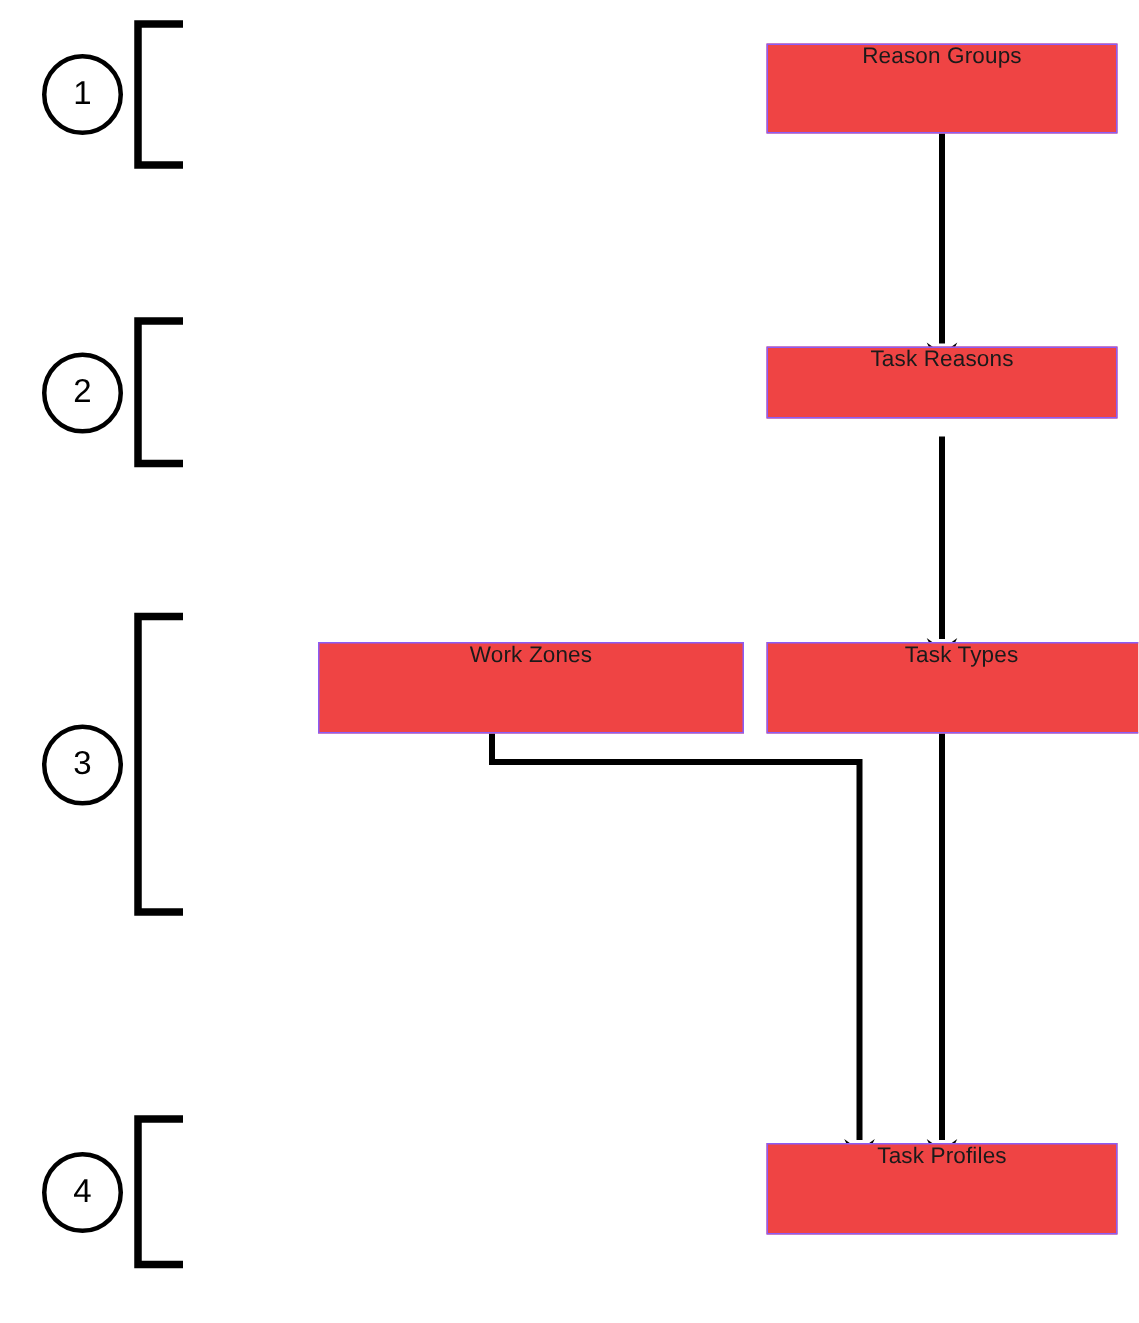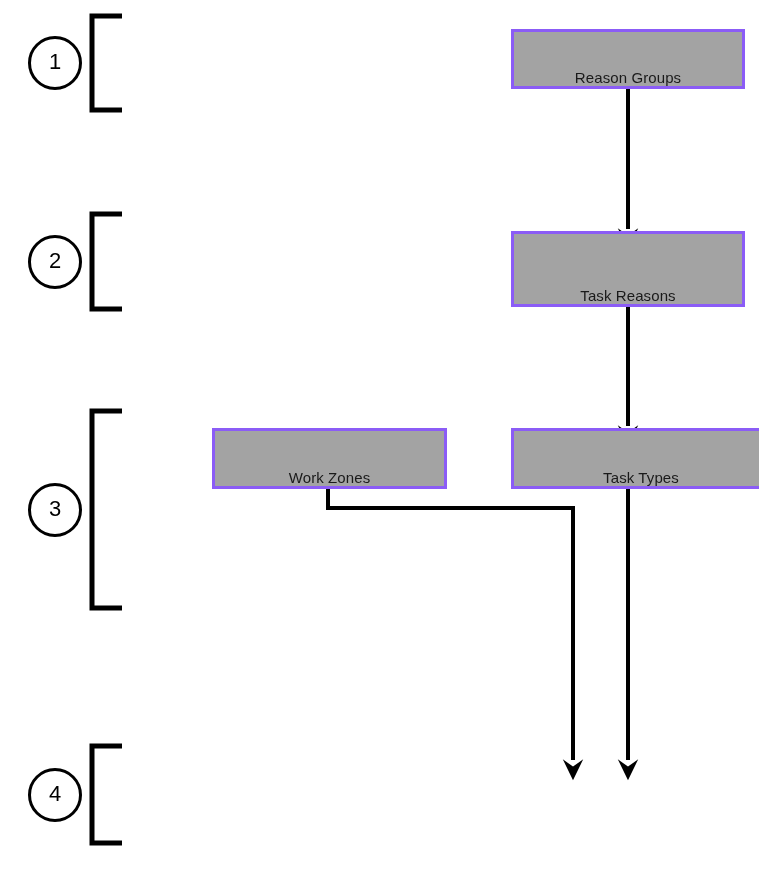--- a/index.html
+++ b/index.html
@@ -22,24 +22,24 @@
     position: absolute;
     left: 0;
     top: 0;
     width: 759px;
     height: 882px;
     display: block;
   }
   .node-box {
     position: absolute;
     box-sizing: border-box;
-    background: #a3a3a3;
-    border: 3px solid #8b5cf6;
+    background: #ef4444;
+    border: 1px solid #8b5cf6;
     display: flex;
-    align-items: flex-end;
+    align-items: flex-start;
     justify-content: center;
     color: #1a1a1a;
     font-size: 15px;
     font-family: "Liberation Sans", sans-serif;
     letter-spacing: 0.1px;
     white-space: nowrap;
   }
   .node-label {
     display: block;
     line-height: 1;
@@ -109,26 +109,29 @@
     <span>3</span>
   </div>
   <div class="step-number" style="left:28px; top:768px;">
     <span>4</span>
   </div>
 
   <div class="node-box" style="left:511px; top:29px; width:234px; height:60px;">
     <span class="node-label">Reason Groups</span>
   </div>
 
-  <div class="node-box" style="left:511px; top:231px; width:234px; height:76px;">
+  <div class="node-box" style="left:511px; top:231px; width:234px; height:48px;">
     <span class="node-label">Task Reasons</span>
   </div>
 
-  <div class="node-box" style="left:212px; top:428px; width:235px; height:61px;">
+  <div class="node-box" style="left:212px; top:428px; width:284px; height:61px;">
     <span class="node-label">Work Zones</span>
   </div>
 
   <div class="node-box" style="left:511px; top:428px; width:260px; height:61px;">
     <span class="node-label">Task Types</span>
   </div>
 
+  <div class="node-box" style="left:511px; top:762px; width:234px; height:61px;">
+    <span class="node-label">Task Profiles</span>
+  </div>
 
 </div>
 
 </body></html>

